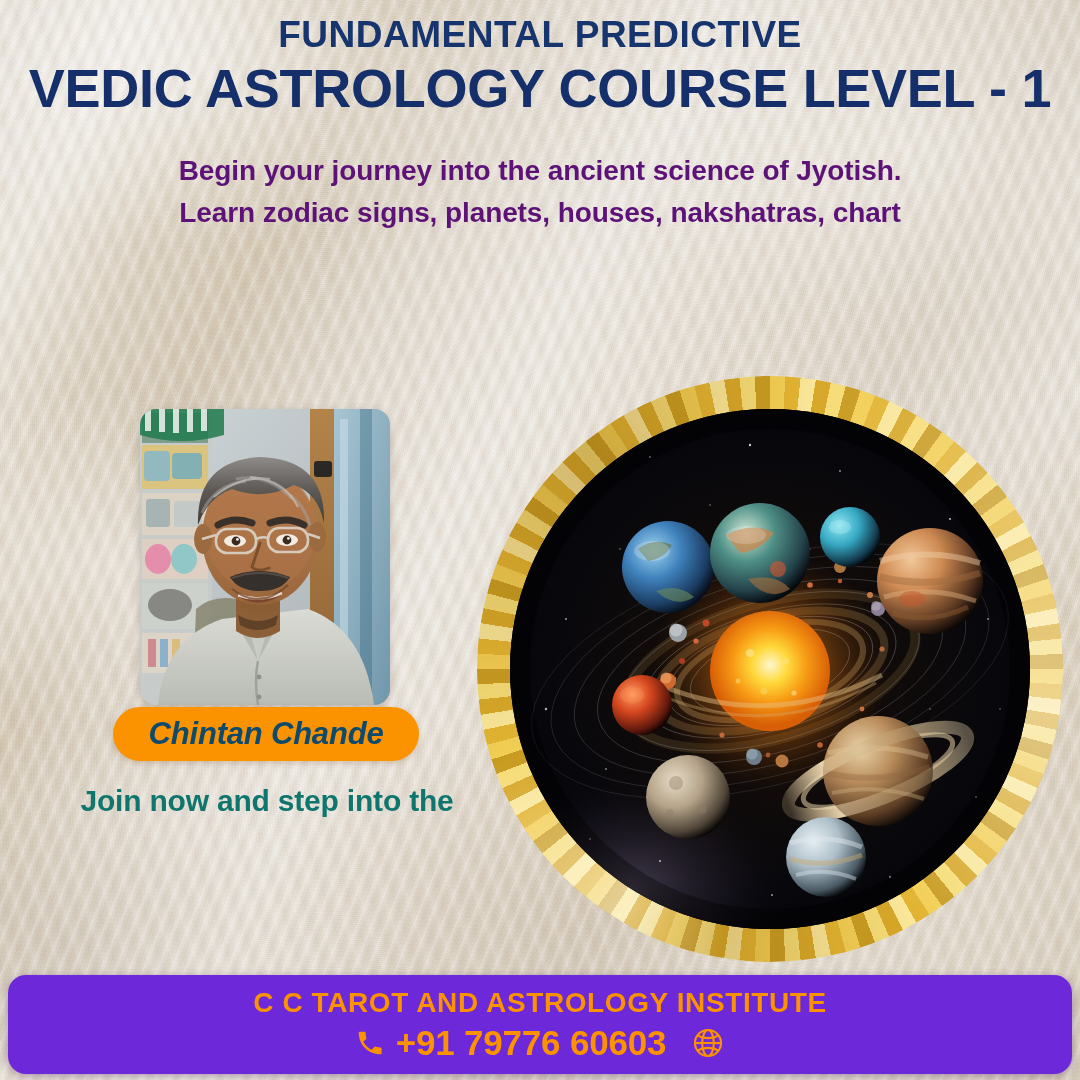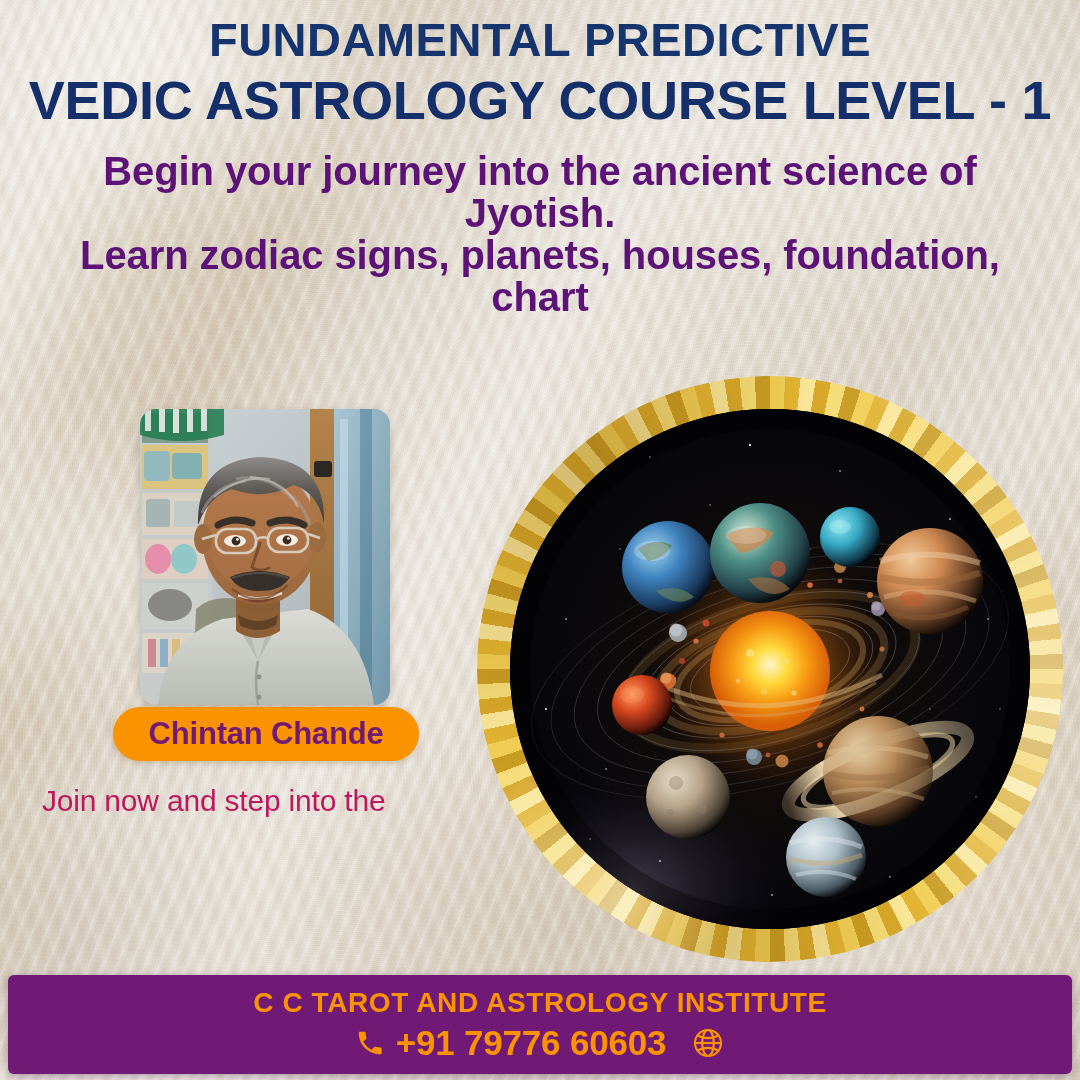--- a/index.html
+++ b/index.html
@@ -71,21 +71,21 @@
 
   
   .title-wrap {
     position: absolute;
     top: 14px;
     left: 0;
     width: 1080px;
     text-align: center;
   }
   .title-line1 {
-    font-size: 47px;
+    font-size: 37px;
     font-weight: 700;
     letter-spacing: 0.5px;
     color: #16356e;
     line-height: 1.12;
     white-space: nowrap;
   }
   .title-line2 {
     font-size: 53px;
     font-weight: 700;
     letter-spacing: -0.3px;
@@ -97,21 +97,21 @@
   }
 
   
   .desc {
     position: absolute;
     top: 150px;
     left: 72px;
     width: 936px;
     text-align: center;
     color: #5d1277;
-    font-size: 40px;
+    font-size: 28px;
     font-weight: 600;
     line-height: 42px;
     letter-spacing: -0.1px;
   }
   .desc p { margin: 0; }
 
   
   .portrait {
     position: absolute;
     left: 140px;
@@ -133,35 +133,37 @@
     width: 306px;
     height: 54px;
     border-radius: 27px;
     background: #fb9200;
     display: flex;
     align-items: center;
     justify-content: center;
     box-shadow: 0 2px 6px rgba(120,70,0,0.25);
   }
   .name-badge span {
-    color: #701a75;
+    color: #0c4a6e;
     font-size: 31px;
     font-weight: 700;
     letter-spacing: -0.2px;
+    font-style: italic;
   }
 
   
   .cta {
     position: absolute;
     left: 42px;
     top: 778px;
     width: 450px;
-    color: #be185d;
+    text-align: center;
+    color: #0f766e;
     font-size: 30px;
-    font-weight: 400;
+    font-weight: 700;
     line-height: 45px;
     letter-spacing: -0.2px;
   }
   .cta p { margin: 0; }
 
   
   .solar-wrap {
     position: absolute;
     left: 477px;
     top: 376px;
@@ -208,22 +210,22 @@
   }
   .space-disc svg { display: block; width: 100%; height: 100%; }
 
   
   .footer {
     position: absolute;
     left: 8px;
     top: 975px;
     width: 1064px;
     height: 99px;
-    background: #701a75;
-    border-radius: 6px;
+    background: #6d28d9;
+    border-radius: 18px;
     display: flex;
     flex-direction: column;
     align-items: center;
     justify-content: center;
     box-shadow: 0 2px 8px rgba(60,10,80,0.35);
   }
   .footer-title {
     color: #fb9200;
     font-size: 28px;
     font-weight: 700;
@@ -259,21 +261,21 @@
   <div class="bg-strokes"></div>
   <div class="bg-grain"></div>
 
   <div class="title-wrap">
     <div class="title-line1">FUNDAMENTAL PREDICTIVE</div>
     <div class="title-line2">VEDIC ASTROLOGY COURSE LEVEL - 1</div>
   </div>
 
   <div class="desc">
     <p>Begin your journey into the ancient science of Jyotish.</p>
-    <p>Learn zodiac signs, planets, houses, foundation, chart</p>
+    <p>Learn zodiac signs, planets, houses, nakshatras, chart</p>
   </div>
 
   <div class="portrait">
     <svg viewBox="0 0 250 296" preserveAspectRatio="xMidYMid slice">
       <defs>
         <linearGradient id="wallg" x1="0" y1="0" x2="1" y2="1">
           <stop offset="0" stop-color="#cfd6d8"></stop>
           <stop offset="1" stop-color="#a9b0b4"></stop>
         </linearGradient>
         <linearGradient id="shirtg" x1="0" y1="0" x2="0" y2="1">

